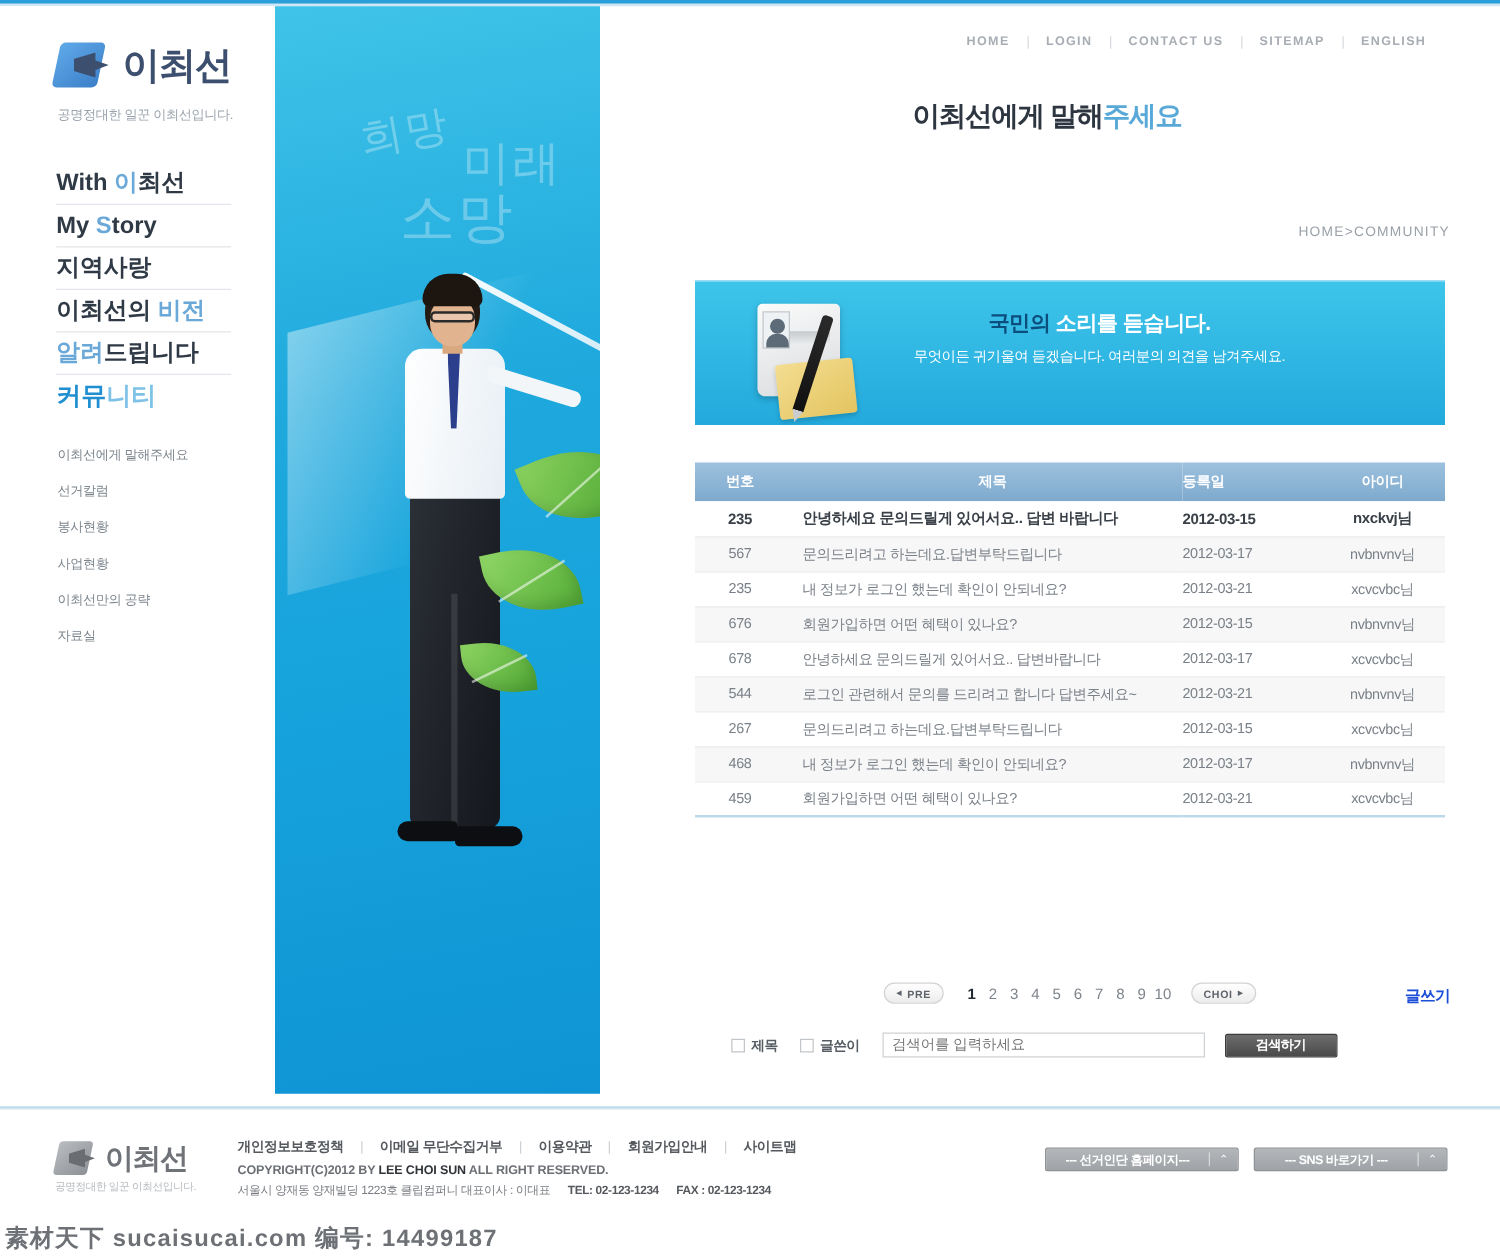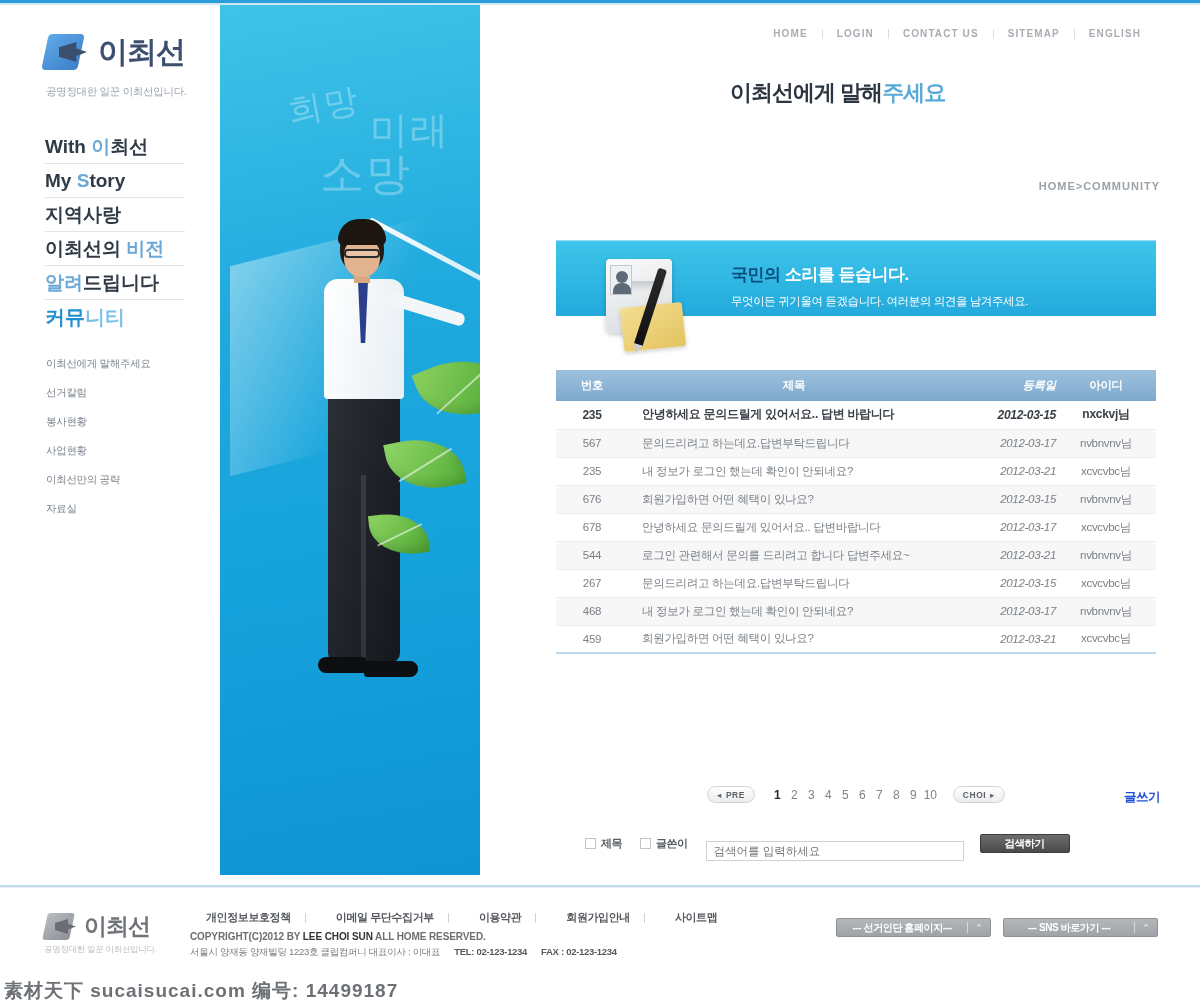--- a/index.html
+++ b/index.html
@@ -98,29 +98,29 @@
              gap:0; font-size:10px; letter-spacing:1.1px; color:#a8adb4; font-weight:700; }
   .utilnav a { color:#a8adb4; text-decoration:none; padding:0 14px; cursor:pointer; }
   .utilnav .sep { width:1px; height:10px; background:#d8dce0; }
 
   
   .main { position:absolute; left:500px; top:60px; width:660px; }
   .page-title { font-size:62px; font-weight:300; color:#1c4e82; letter-spacing:-1px;
                 line-height:1; margin-left:55px; }
   .page-title .lt { color:#7fb4e0; }
   .breadcrumb { position:absolute; right:0; top:120px; font-size:11px; color:#9aa1a8;
-                letter-spacing:1px; font-weight:700; }
+                letter-spacing:1px; font-weight:400; }
   .page-subtitle { margin-left:230px; margin-top:18px; font-size:22px; font-weight:700;
                    color:#2d3640; letter-spacing:-1px; }
   .page-subtitle .lt { color:#59a9d8; }
 
   
-  .banner { position:absolute; left:56px; top:180px; width:600px; height:76px;
+  .banner { position:absolute; left:56px; top:164px; width:600px; height:116px;
             background:linear-gradient(180deg,#3ec5ea 0%,#23a9dc 100%);
-            border-top:1px solid #9fdcf2; overflow:visible; }
+            border-top:1px solid #9fdcf2; overflow:visible;text-align:center; }
   .banner-icon { position:absolute; left:38px; top:4px; width:92px; height:104px; }
   .bi-folder-back { position:absolute; left:12px; top:14px; width:66px; height:74px;
         background:linear-gradient(160deg,#fbfbfb,#d7dadd); border-radius:4px 4px 6px 6px;
         box-shadow:0 2px 5px rgba(0,0,0,.22); }
   .bi-slot { position:absolute; left:28px; top:36px; width:42px; height:11px;
         background:linear-gradient(180deg,#c6cacd,#eceeef); border-radius:2px; }
   .bi-photo { position:absolute; left:16px; top:20px; width:22px; height:30px;
         background:#eef2f5; border:1px solid #c3c8cc; }
   .bi-photo .p { position:absolute; left:5px; top:5px; width:12px; height:12px;
         background:#5d6a78; border-radius:50%; }
@@ -144,21 +144,21 @@
   table { width:100%; border-collapse:collapse; }
   thead th { height:31px; background:linear-gradient(180deg,#9dc1de,#7ea9cd);
              color:#ffffff; font-size:11.5px; font-weight:700; letter-spacing:-.3px; }
   tbody td { height:28px; font-size:11.5px; color:#7a8088; letter-spacing:-.3px;
              border-bottom:1px solid #ececec; }
   tbody tr:nth-child(even) td { background:#f7f7f7; }
   tbody tr.notice td { color:#3a4048; font-weight:700; font-size:12px; background:#fff; }
   tbody tr:last-child td { border-bottom:2px solid #bcd9ec; }
   .c-num { width:72px; text-align:center; }
   .c-title { text-align:left; padding-left:14px; }
-  .c-date { width:110px; text-align:right;font-style:italic; }
+  .c-date { width:110px; text-align:left; }
   .c-id { width:100px; text-align:center; }
 
   
   .pager { position:absolute; left:56px; top:726px; width:600px;
            display:flex; align-items:center; justify-content:center; gap:0; }
   .pbtn { display:flex; align-items:center; gap:4px; height:17px; padding:0 9px;
           border:1px solid #d3d3d3; border-radius:9px;
           background:linear-gradient(180deg,#ffffff,#ececec);
           font-size:8.5px; font-weight:700; color:#5e646b; letter-spacing:.5px; cursor:pointer; }
   .pnums { display:flex; gap:0; margin:0 14px; }
@@ -167,41 +167,41 @@
   .write-btn { position:absolute; right:0; top:729px; font-size:12.5px; font-weight:700;
                color:#1d4ed8; letter-spacing:-.5px; cursor:pointer; }
 
   
   .searchbar { position:absolute; left:85px; top:766px; display:flex; align-items:center; gap:0; }
   .chk-wrap { display:flex; align-items:center; gap:5px; margin-right:18px; cursor:pointer; }
   .chk { width:11px; height:11px; border:1px solid #c2c6ca; background:#fff; }
   .chk-lbl { font-size:11px; color:#565c63; font-weight:700; letter-spacing:-.5px; }
   .search-input { width:258px; height:20px; border:1px solid #cfd2d5; background:#fff;
                   font-size:11.5px; color:#9aa0a6; padding:0 7px; outline:none;
-                  font-family:"Liberation Sans", sans-serif;margin-top:15px; }
+                  font-family:"Liberation Sans", sans-serif; }
   .search-btn { margin-left:16px; height:19px; padding:0 24px;
                 background:linear-gradient(180deg,#6d6d6d,#4a4a4a); color:#fff;
                 border:1px solid #3c3c3c; border-radius:2px;
                 font-size:10.5px; font-weight:700; letter-spacing:-.5px; cursor:pointer; }
 
   
   .foot-rule  { position:absolute; left:0; top:885px; width:1200px; height:2px; background:#bcdced; }
   .foot-rule2 { position:absolute; left:0; top:887px; width:1200px; height:1px; background:#e7eff4; }
   .footer { position:absolute; left:0; top:888px; width:1200px; height:85px; background:#fff; }
   .f-logo-wrap { position:absolute; left:45px; top:22px; display:flex; align-items:center; gap:5px; }
   .f-logo-mark { width:34px; height:33px; position:relative; }
   .f-logo-mark .sq { position:absolute; left:0; top:3px; width:27px; height:27px;
         background:linear-gradient(135deg,#b9bcc0,#8d9095); transform:skewX(-12deg); border-radius:3px; }
   .f-logo-mark .arrow { position:absolute; left:10px; top:9px; width:21px; height:15px;
         background:#6a6e73; clip-path: polygon(0 26%,62% 0,62% 32%,100% 50%,62% 70%,62% 100%,0 74%); }
   .f-logo-text { font-size:23px; font-weight:700; color:#6f7378; letter-spacing:-1px; }
   .f-logo-sub { position:absolute; left:44px; top:56px; font-size:8.5px; color:#b7bbbf; letter-spacing:-.3px;}
   .f-links { position:absolute; left:190px; top:22px; display:flex; align-items:center; }
   .f-links a { font-size:11px; font-weight:700; color:#55595e; text-decoration:none;
-               padding:0 14px; letter-spacing:-.4px; cursor:pointer;margin-left:16px; }
+               padding:0 14px; letter-spacing:-.4px; cursor:pointer; }
   .f-links a:first-child { padding-left:0; }
   .f-links .sep { width:1px; height:10px; background:#cfd2d5; }
   .f-copy { position:absolute; left:190px; top:43px; font-size:10px; font-weight:700;
             color:#6b6f74; letter-spacing:-.1px; }
   .f-copy b { color:#303438; }
   .f-addr { position:absolute; left:190px; top:58px; font-size:9.5px; color:#7a7e83; letter-spacing:-.3px; }
   .f-addr .ph { font-weight:700; color:#55595e; margin-left:14px; }
   .f-selects { position:absolute; right:42px; top:30px; display:flex; gap:12px; }
   .f-select { display:flex; align-items:center; height:19px; width:155px;
               background:linear-gradient(180deg,#b4b7ba,#9fa2a6); border:1px solid #8e9195;
@@ -457,21 +457,21 @@
       <span class="sep"></span>
       <a>이메일 무단수집거부</a>
       <span class="sep"></span>
       <a>이용약관</a>
       <span class="sep"></span>
       <a>회원가입안내</a>
       <span class="sep"></span>
       <a>사이트맵</a>
     </div>
 
-    <div class="f-copy"><span>COPYRIGHT(C)2012 BY </span><b>LEE CHOI SUN</b><span> ALL HOME RESERVED.</span></div>
+    <div class="f-copy"><span>COPYRIGHT(C)2012 BY </span><b>LEE CHOI SUN</b><span> ALL RIGHT RESERVED.</span></div>
 
     <div class="f-addr"><span>서울시 양재동 양재빌딩 1223호 클립컴퍼니  대표이사 : 이대표</span><span class="ph">TEL: 02-123-1234</span><span class="ph">FAX : 02-123-1234</span></div>
 
     <div class="f-selects">
       <div class="f-select">
         <span class="lbl">--- 선거인단 홈페이지---</span>
         <span class="div"></span>
         <span class="car">⌃</span>
       </div>
       <div class="f-select">

